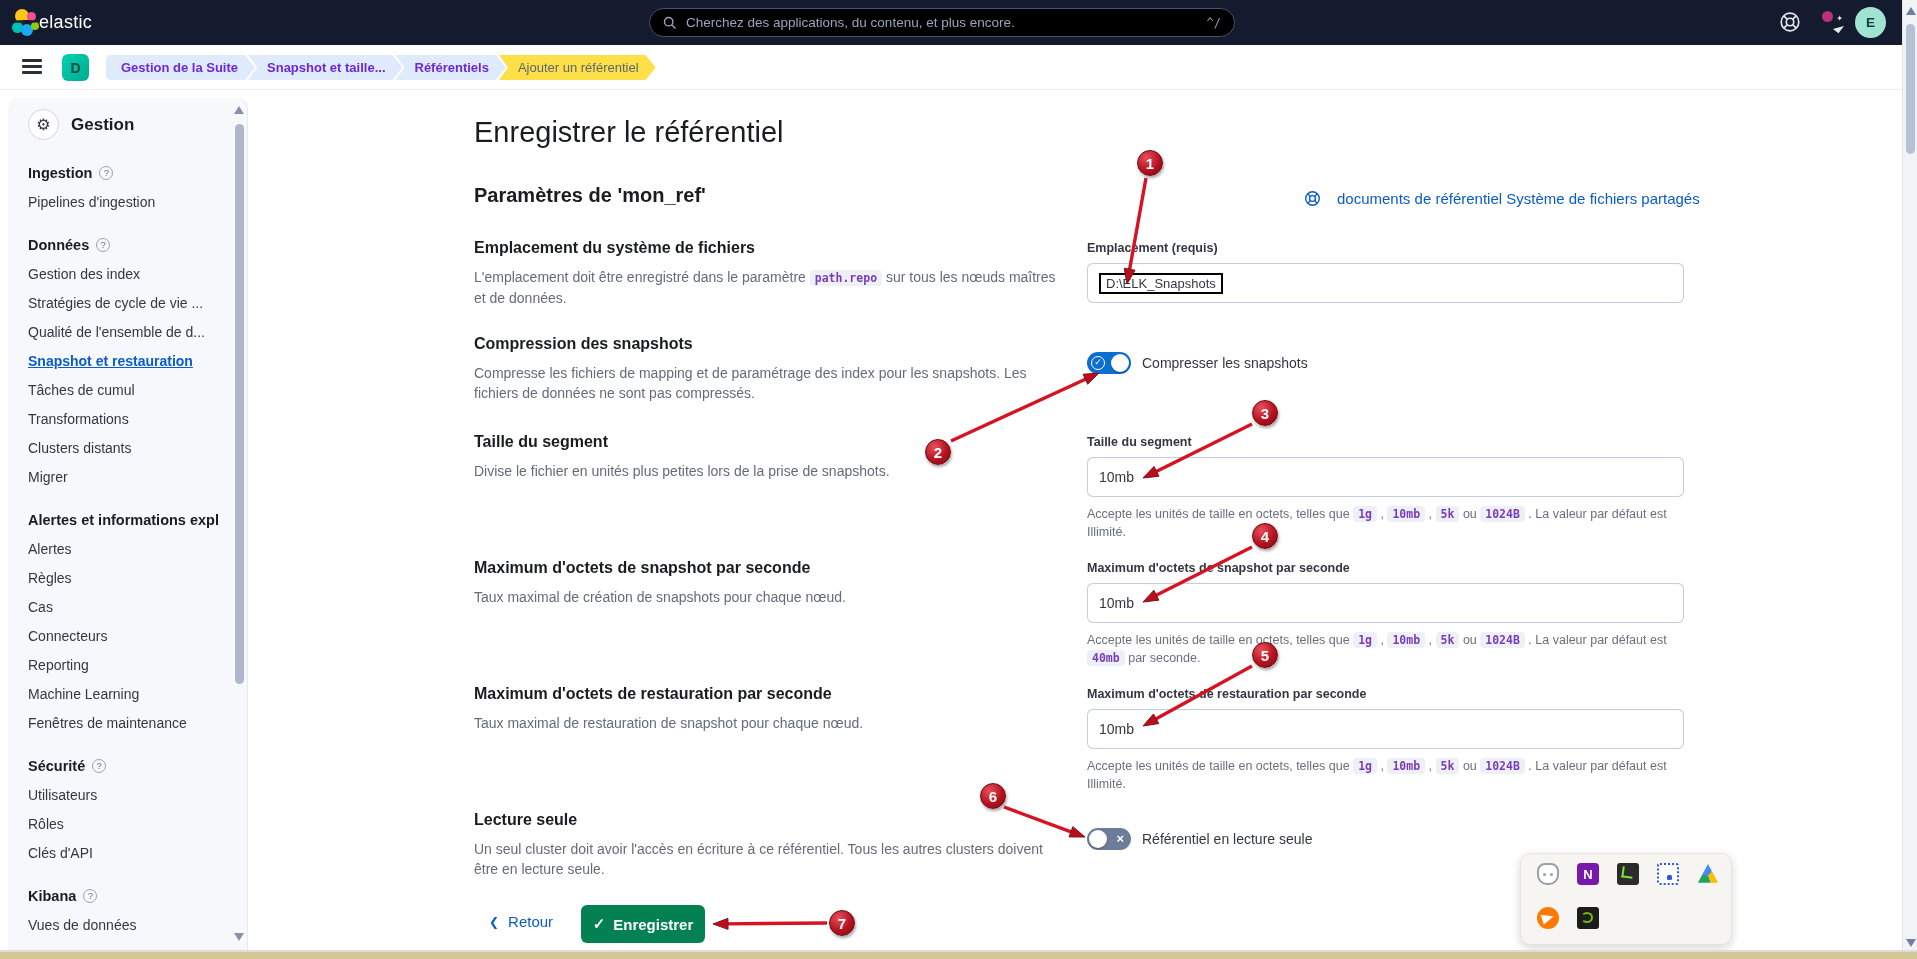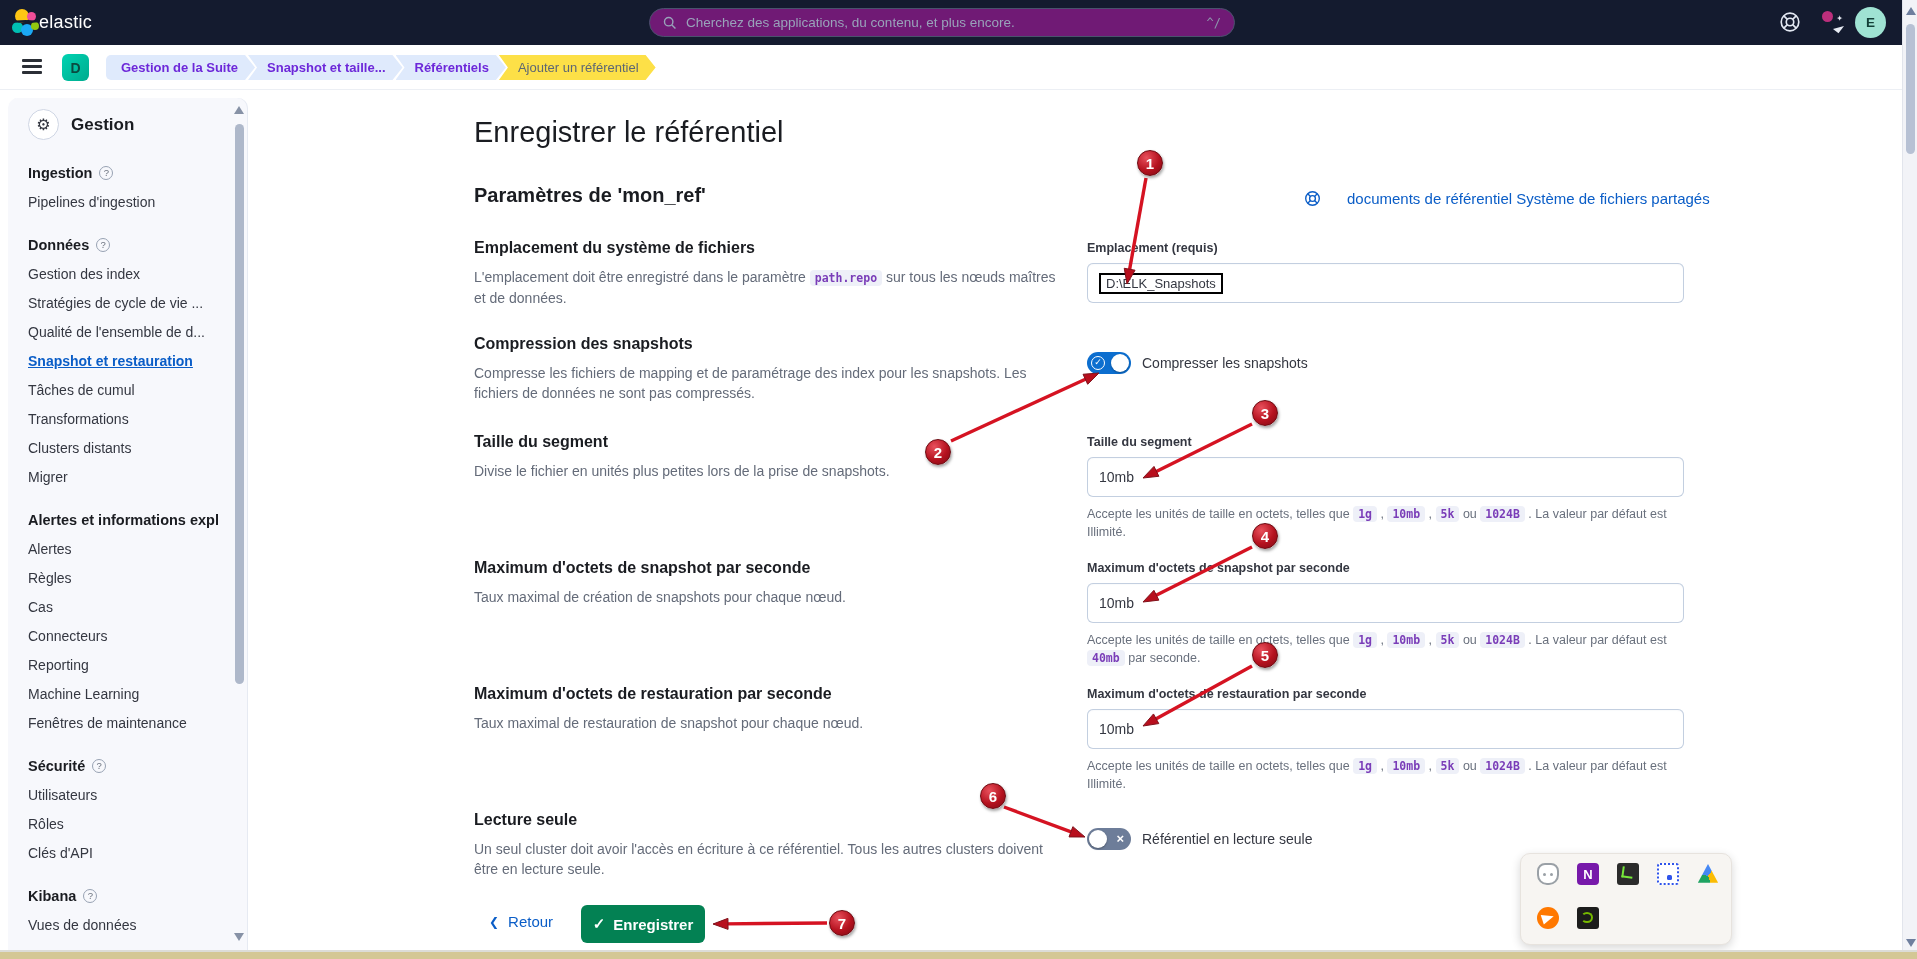--- a/index.html
+++ b/index.html
@@ -11,21 +11,21 @@
   .logo{position:absolute;left:12px;top:9px;display:flex;align-items:center;}
   .logo-mark{position:relative;width:27px;height:27px}
   .logo-mark i{position:absolute;border-radius:50%}
   .lm-y{left:3px;top:0;width:14px;height:14px;background:#fec514}
   .lm-p{left:15px;top:3px;width:9px;height:9px;background:#f04e98}
   .lm-t{left:0;top:13px;width:11px;height:11px;background:#00bfb3}
   .lm-b{left:9px;top:15px;width:12px;height:12px;background:#1ba9f5}
   .lm-g{left:19px;top:13px;width:8px;height:8px;background:#93c90e}
   .lm-w{left:0;top:11px;width:27px;height:3px;background:#141b2f;border-radius:2px}
   .brand{color:#fff;font-size:18px;letter-spacing:.3px}
-  .searchbox{position:absolute;left:649px;top:8px;width:586px;height:29px;border:1px solid #49526d;border-radius:15px;background:#701a75;display:flex;align-items:center;padding:0 13px;color:#99a3ba;font-size:13.5px;cursor:text}
+  .searchbox{position:absolute;left:649px;top:8px;width:586px;height:29px;border:1px solid #49526d;border-radius:15px;background:#000000;display:flex;align-items:center;padding:0 13px;color:#99a3ba;font-size:13.5px;cursor:text}
   .searchbox .ph{flex:1;margin-left:9px;white-space:nowrap;overflow:hidden}
   .shortcut{font-size:12px;color:#8d97ad;font-family:"DejaVu Sans Mono",monospace}
   .top-ic{position:absolute;top:11px;width:22px;height:22px;cursor:pointer}
   .helpbuoy{left:1779px;color:#e3e8f2}
   .newsico{left:1821px}
   .news-dot{position:absolute;left:1px;top:0;width:11px;height:11px;border-radius:50%;background:#bc2f7c}
   .news-cone{position:absolute;right:1px;bottom:1px;width:0;height:0;border-left:7px solid transparent;border-bottom:9px solid #e8ecf4;transform:rotate(38deg)}
   .news-spark{position:absolute;right:0;top:3px;color:#e8ecf4;font-size:8px}
   .avatar{position:absolute;left:1855px;top:7px;width:31px;height:31px;border-radius:50%;background:#9fe3d3;color:#123f37;font-weight:700;font-size:13.5px;display:flex;align-items:center;justify-content:center;cursor:pointer}
 
@@ -50,21 +50,21 @@
   .help-dot{flex:none;width:14px;height:14px;border:1px solid #98a2b3;color:#69707d;border-radius:50%;font-size:9.5px;line-height:12px;text-align:center;font-weight:400}
   .sb-item{font-size:14px;color:#343741;margin:0 0 13px;cursor:pointer;white-space:nowrap;overflow:hidden}
   .sb-item.selected{color:#0a5dc7;font-weight:700;text-decoration:underline}
   .sb-scroll-up{position:absolute;right:4px;top:8px;width:0;height:0;border-left:5px solid transparent;border-right:5px solid transparent;border-bottom:8px solid #8792a6}
   .sb-scroll-thumb{position:absolute;right:4px;top:26px;width:9px;height:560px;background:#aeb8ca;border-radius:5px;cursor:grab}
   .sb-scroll-down{position:absolute;right:4px;bottom:10px;width:0;height:0;border-left:5px solid transparent;border-right:5px solid transparent;border-top:8px solid #8792a6}
 
   
   .mtitle{position:absolute;left:474px;top:116px;font-size:29px;font-weight:400;z-index:2}
   .msub{position:absolute;left:474px;top:184px;font-size:20px;font-weight:700;z-index:2}
-  .docs-link{position:absolute;left:1304px;top:190px;display:flex;align-items:center;gap:26px;color:#0a5dc7;font-size:15px;cursor:pointer;z-index:2}
+  .docs-link{position:absolute;left:1304px;top:190px;display:flex;align-items:center;gap:16px;color:#0a5dc7;font-size:15px;cursor:pointer;z-index:2}
   .frow{position:absolute;left:474px;width:1212px;z-index:2}
   .frow-h{font-size:16px;font-weight:700}
   .frow-desc{font-size:14px;color:#646b79;line-height:19.5px;margin-top:11px;width:586px}
   .frow-right{position:absolute;left:613px;top:0;width:597px}
   .flabel{font-size:12.5px;font-weight:600;color:#343741;margin:2px 0 8px}
   .finput{height:40px;border-radius:6px;background:#fff;box-shadow:inset 0 0 0 1px #c3cfe0,inset 0 1px 2px rgba(120,140,180,.14);display:flex;align-items:center;padding:0 12px;font-size:14px;color:#343741;cursor:text}
   .boxed{border:2px solid #000;padding:1px 5px;font-size:13px;line-height:15px}
   .fhelper{font-size:12.5px;color:#69707d;line-height:18px;margin-top:8px}
   .chip{font-family:"DejaVu Sans Mono",monospace;font-size:11.5px;font-weight:700;color:#7a3db8;background:#eef0f8;padding:1px 5px;border-radius:4px}
   .switch-row{display:flex;align-items:center;gap:11px;margin-top:17px}

